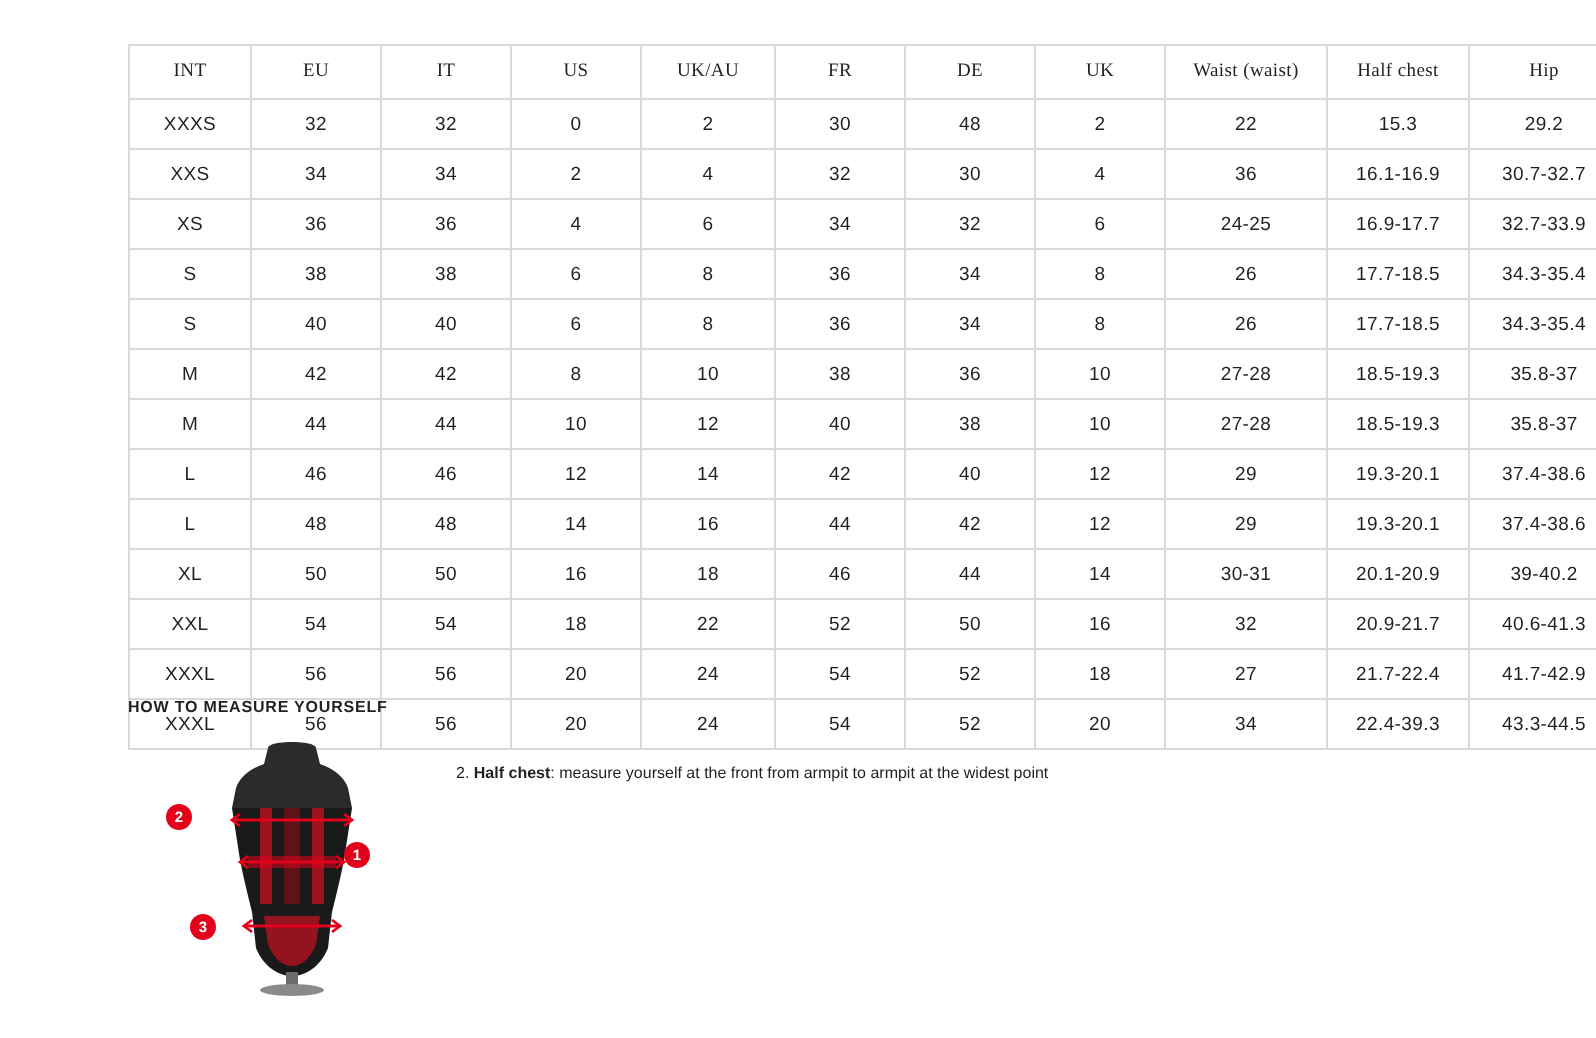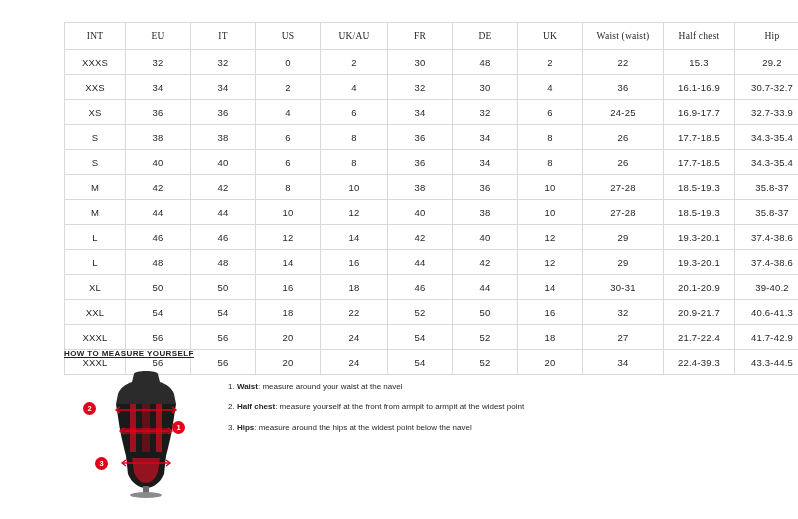--- a/index.html
+++ b/index.html
@@ -55,21 +55,20 @@
     left: 64px;
     top: 349px;
     width: 670px;
   }
   .measure-title {
     font-size: 8px;
     font-weight: bold;
     letter-spacing: 0.4px;
     color: #231f20;
     margin-bottom: 10px;
-    text-decoration: underline;
   }
   .measure-body {
     position: relative;
     display: flex;
     align-items: flex-start;
   }
   .figure-box {
     position: relative;
     width: 120px;
     height: 130px;
@@ -342,29 +341,21 @@
           </g>
         </svg>
 
         <div class="bullet" style="left:86px; top:53px;">1</div>
         <div class="bullet" style="left:-3px; top:34px;">2</div>
         <div class="bullet" style="left:9px;  top:89px;">3</div>
       </div>
 
       <div class="notes">
         <div class="note-line">
-          <span>1.</span>
-          <b>Waist</b><span>: measure around your waist at the navel</span>
-        </div>
-        <div class="note-line">
           <span>2.</span>
           <b>Half chest</b><span>: measure yourself at the front from armpit to armpit at the widest point</span>
         </div>
-        <div class="note-line">
-          <span>3.</span>
-          <b>Hips</b><span>: measure around the hips at the widest point below the navel</span>
-        </div>
       </div>
 
     </div>
   </div>
 
 </div>
 
 </body></html>

